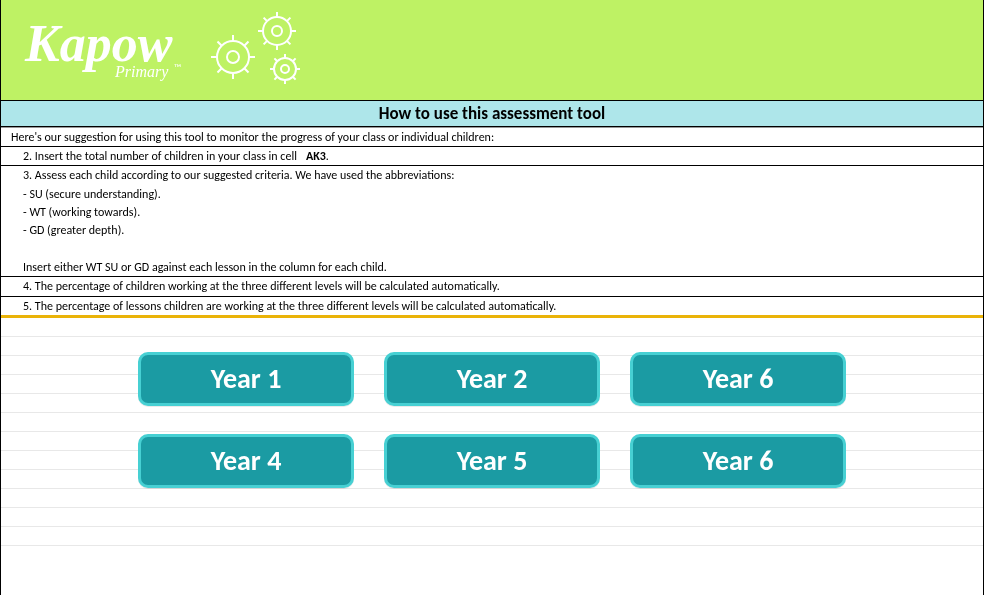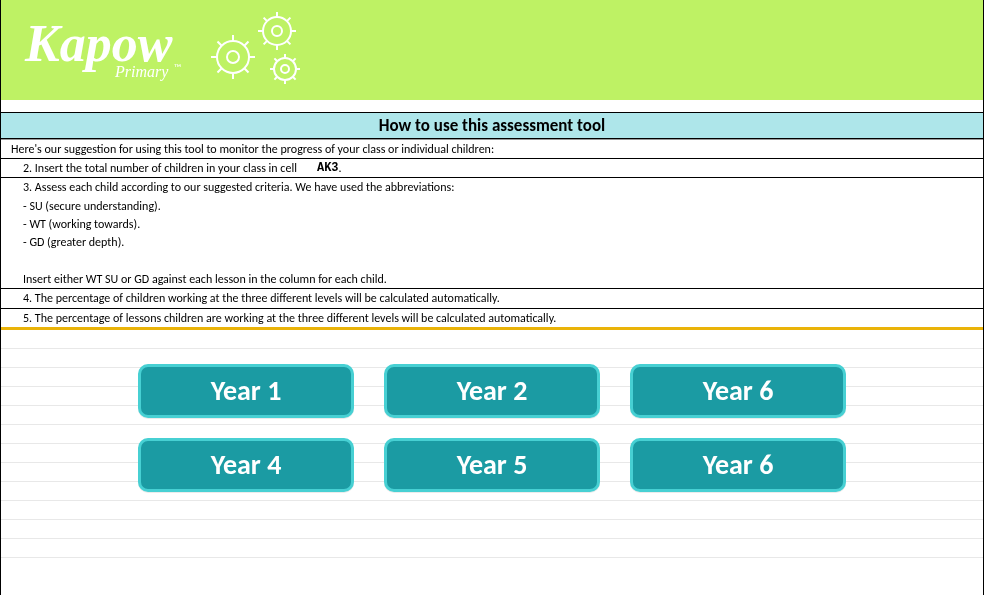--- a/index.html
+++ b/index.html
@@ -29,38 +29,37 @@
     .gears { display: flex; align-items: center; }
 
     .title-bar {
       background: #aee6ea;
       border-top: 1px solid #000;
       border-bottom: 1px solid #000;
       text-align: center;
       font-weight: 700;
       font-size: 17px;
       padding: 2px 0;
-      margin-top: 12px;
     }
 
     .cell {
       border-top: 1px solid #999;
       font-size: 12px;
       line-height: 1.35;
       padding: 1px 6px 1px 10px;
       display: flex;
       align-items: center;
     }
     .cell.bt-black { border-top: 1px solid #000; }
     .cell.bb-black { border-bottom: 3px solid #eab308; }
     .cell.border-none { border-top: none; }
     .cell.indent { padding-left: 22px; }
     .cell.blank { height: 19px; }
 
-    .bold-key { font-weight: 700; margin-left: 20px; font-family: Liberation Mono, monospace; }
+    .bold-key { font-weight: 700; margin-left: 9px; }
     .period-after-key { margin-left: 0; }
 
     .rows-area {
       position: relative;
       background-image: repeating-linear-gradient(
         to bottom,
         #ffffff 0px,
         #ffffff 18px,
         #e8e8e8 18px,
         #e8e8e8 19px
@@ -68,21 +67,21 @@
       height: 236px;
     }
 
     .buttons-wrap {
       position: absolute;
       top: 34px;
       left: 0;
       right: 0;
       display: flex;
       flex-direction: column;
-      gap: 20px;
+      gap: 28px;
     }
     .button-row {
       display: flex;
       gap: 30px;
       justify-content: center;
     }
     .year-btn {
       width: 216px;
       height: 54px;
       background: #1b9ba3;

